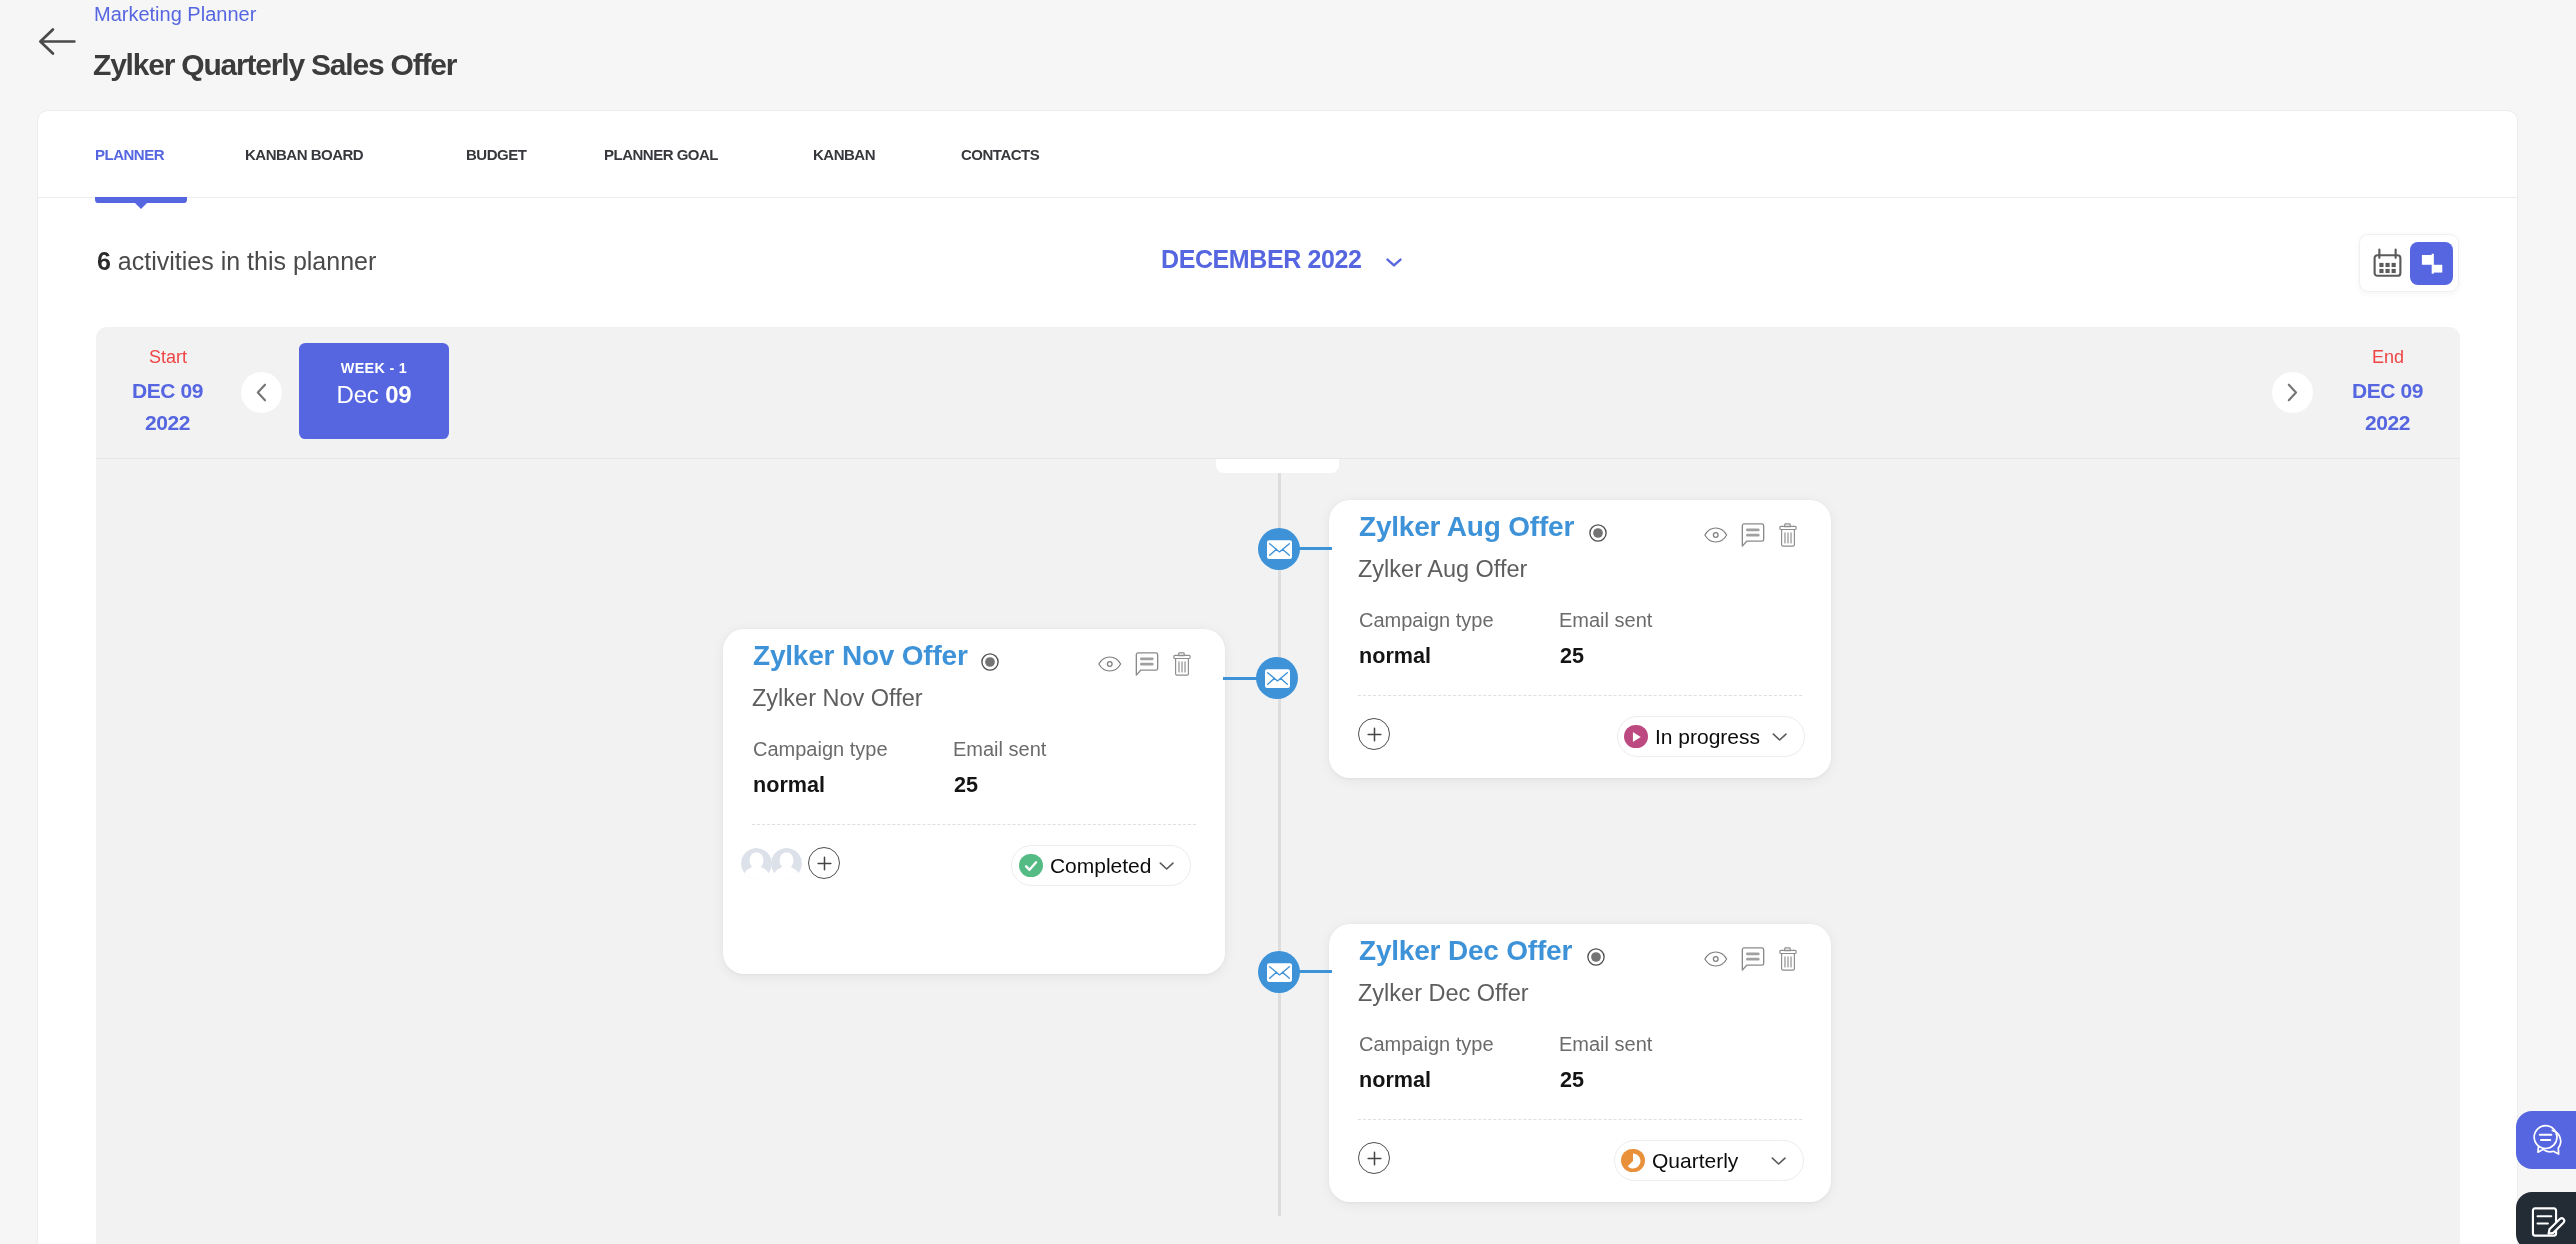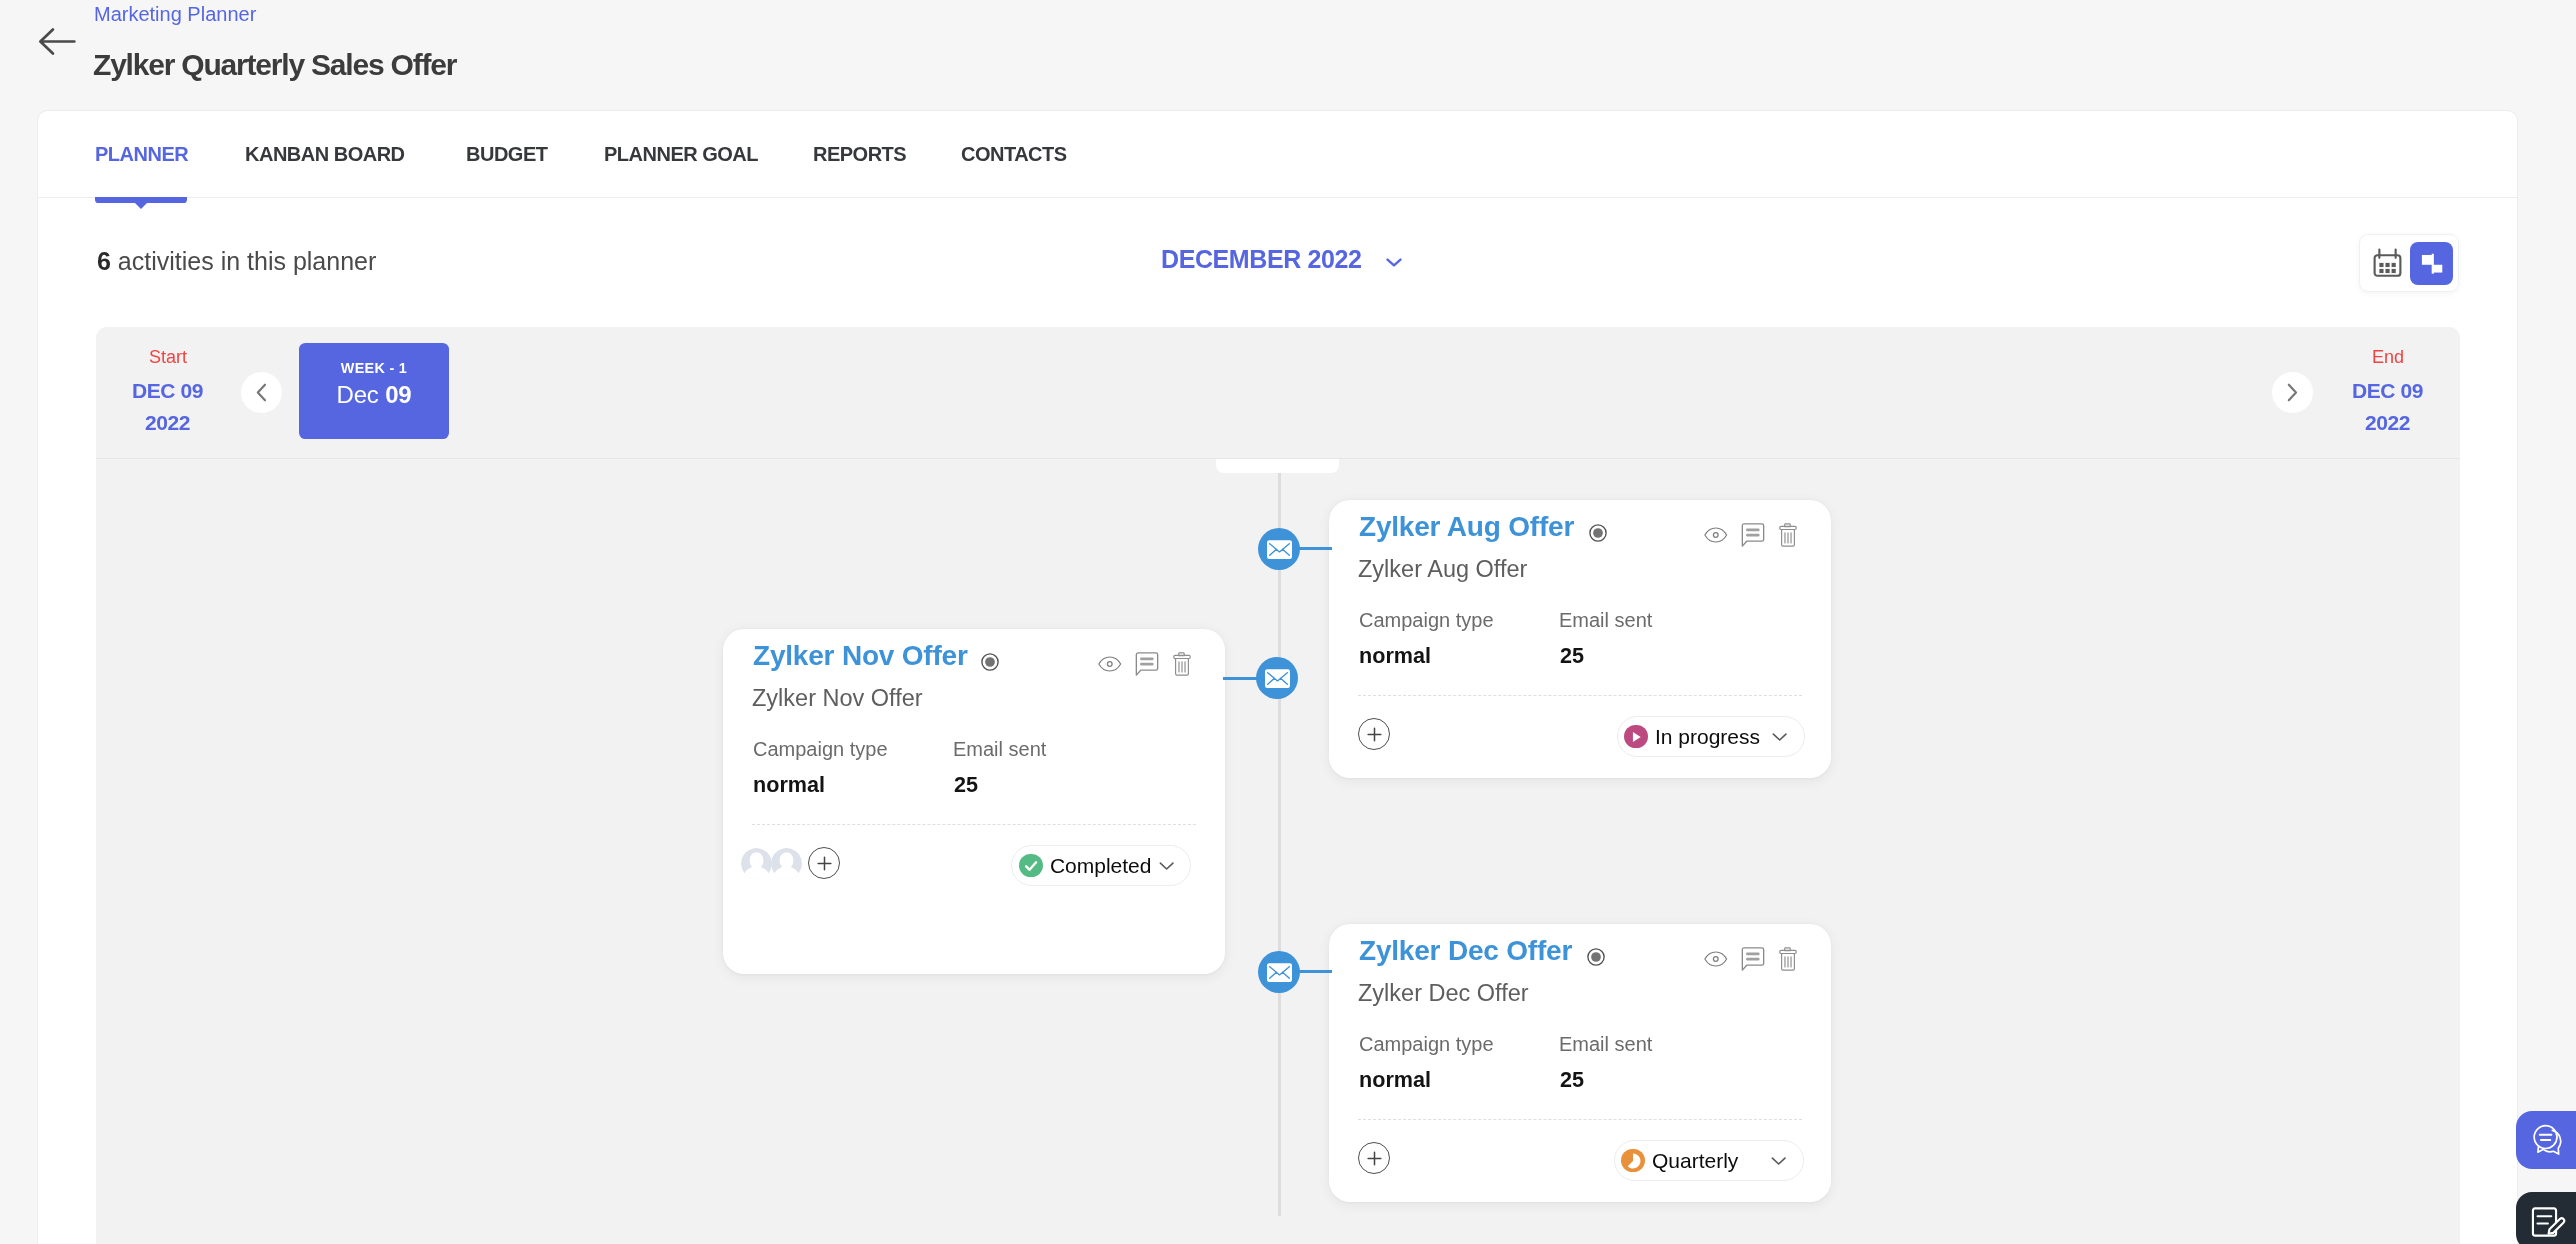--- a/index.html
+++ b/index.html
@@ -11,21 +11,21 @@
   .topbar{position:absolute;left:0;top:0;width:2576px;height:106px;}
   .backbtn{position:absolute;left:38px;top:27px;width:38px;height:29px;display:flex;align-items:center;justify-content:center;cursor:pointer}
   .crumb{position:absolute;left:94px;top:2px;font-size:20px;line-height:25px;color:#5566e0;letter-spacing:0;cursor:pointer}
   .ptitle{position:absolute;left:93px;top:45px;font-size:30px;line-height:40px;font-weight:700;color:#3c3c3c;letter-spacing:-1.2px}
 
   
   .panel{position:absolute;left:37px;top:110px;width:2481px;height:1135px;background:#fff;border:0.9px solid #ededef;border-bottom:none;border-top-left-radius:10.8px;border-top-right-radius:10.8px;overflow:hidden}
 
   
   .tabbar{position:absolute;left:0;top:0;width:100%;height:87px;border-bottom:0.9px solid #ededef}
-  .tab{position:absolute;top:0;height:87px;display:flex;align-items:center;font-size:20px;font-weight:700;letter-spacing:-0.5px;color:#36383c;cursor:pointer;padding-top:0px}
+  .tab{position:absolute;top:0;height:87px;display:flex;align-items:center;font-size:15px;font-weight:700;letter-spacing:-0.5px;color:#36383c;cursor:pointer;padding-top:0px}
   .tab.active{color:#5566e0}
   .tabmark{position:absolute;top:86px;height:6.3px;background:#5566e0;border-bottom-left-radius:3.6px;border-bottom-right-radius:3.6px}
   .tabmark:after{content:"";position:absolute;left:50%;margin-left:-6.3px;top:6.3px;width:0;height:0;border-left:6.3px solid transparent;border-right:6.3px solid transparent;border-top:6.3px solid #5566e0}
 
   
   .countrow{position:absolute;left:59px;top:134px;font-size:25px;line-height:32px;color:#4a4a4a}
   .countrow b{font-weight:700;color:#2b2b2b}
   .monthsel{position:absolute;left:1123px;top:133px;display:flex;align-items:flex-start;gap:23px;color:#5566e0;font-size:25px;line-height:31px;font-weight:700;letter-spacing:-0.4px;cursor:pointer}
   .viewtoggle{position:absolute;left:2321px;top:123px;width:100px;height:58px;background:#fff;border:0.9px solid #f0f0f1;border-radius:9px;box-shadow:0 1.8px 6.3px rgba(0,0,0,.045);display:flex;align-items:center}
   .vbtn{border-radius:8px;display:flex;align-items:center;justify-content:center;cursor:pointer;position:absolute}
@@ -87,21 +87,21 @@
     <div class="ptitle">Zylker Quarterly Sales Offer</div>
   </div>
 
   <div class="panel">
 
     <div class="tabbar">
       <div class="tab active" style="left:57px">PLANNER</div>
       <div class="tab" style="left:207px">KANBAN BOARD</div>
       <div class="tab" style="left:428px">BUDGET</div>
       <div class="tab" style="left:566px">PLANNER GOAL</div>
-      <div class="tab" style="left:775px">REPORTS</div>
+      <div class="tab" style="left:775px">KANBAN</div>
       <div class="tab" style="left:923px">CONTACTS</div>
       <div class="tabmark" style="left:57px;width:92px"></div>
     </div>
 
     <div class="countrow"><b>6</b><span> activities in this planner</span></div>
 
     <div class="monthsel">
       <span>DECEMBER 2022</span>
       <svg width="16" height="9" viewBox="0 0 18 10" style="margin-top:13.5px;margin-left:1.8px">
           <path d="M1.7 1.7 L9 8.3 L16.3 1.7" fill="none" stroke="#5566e0" stroke-width="2.6" stroke-linecap="round" stroke-linejoin="round"></path>

